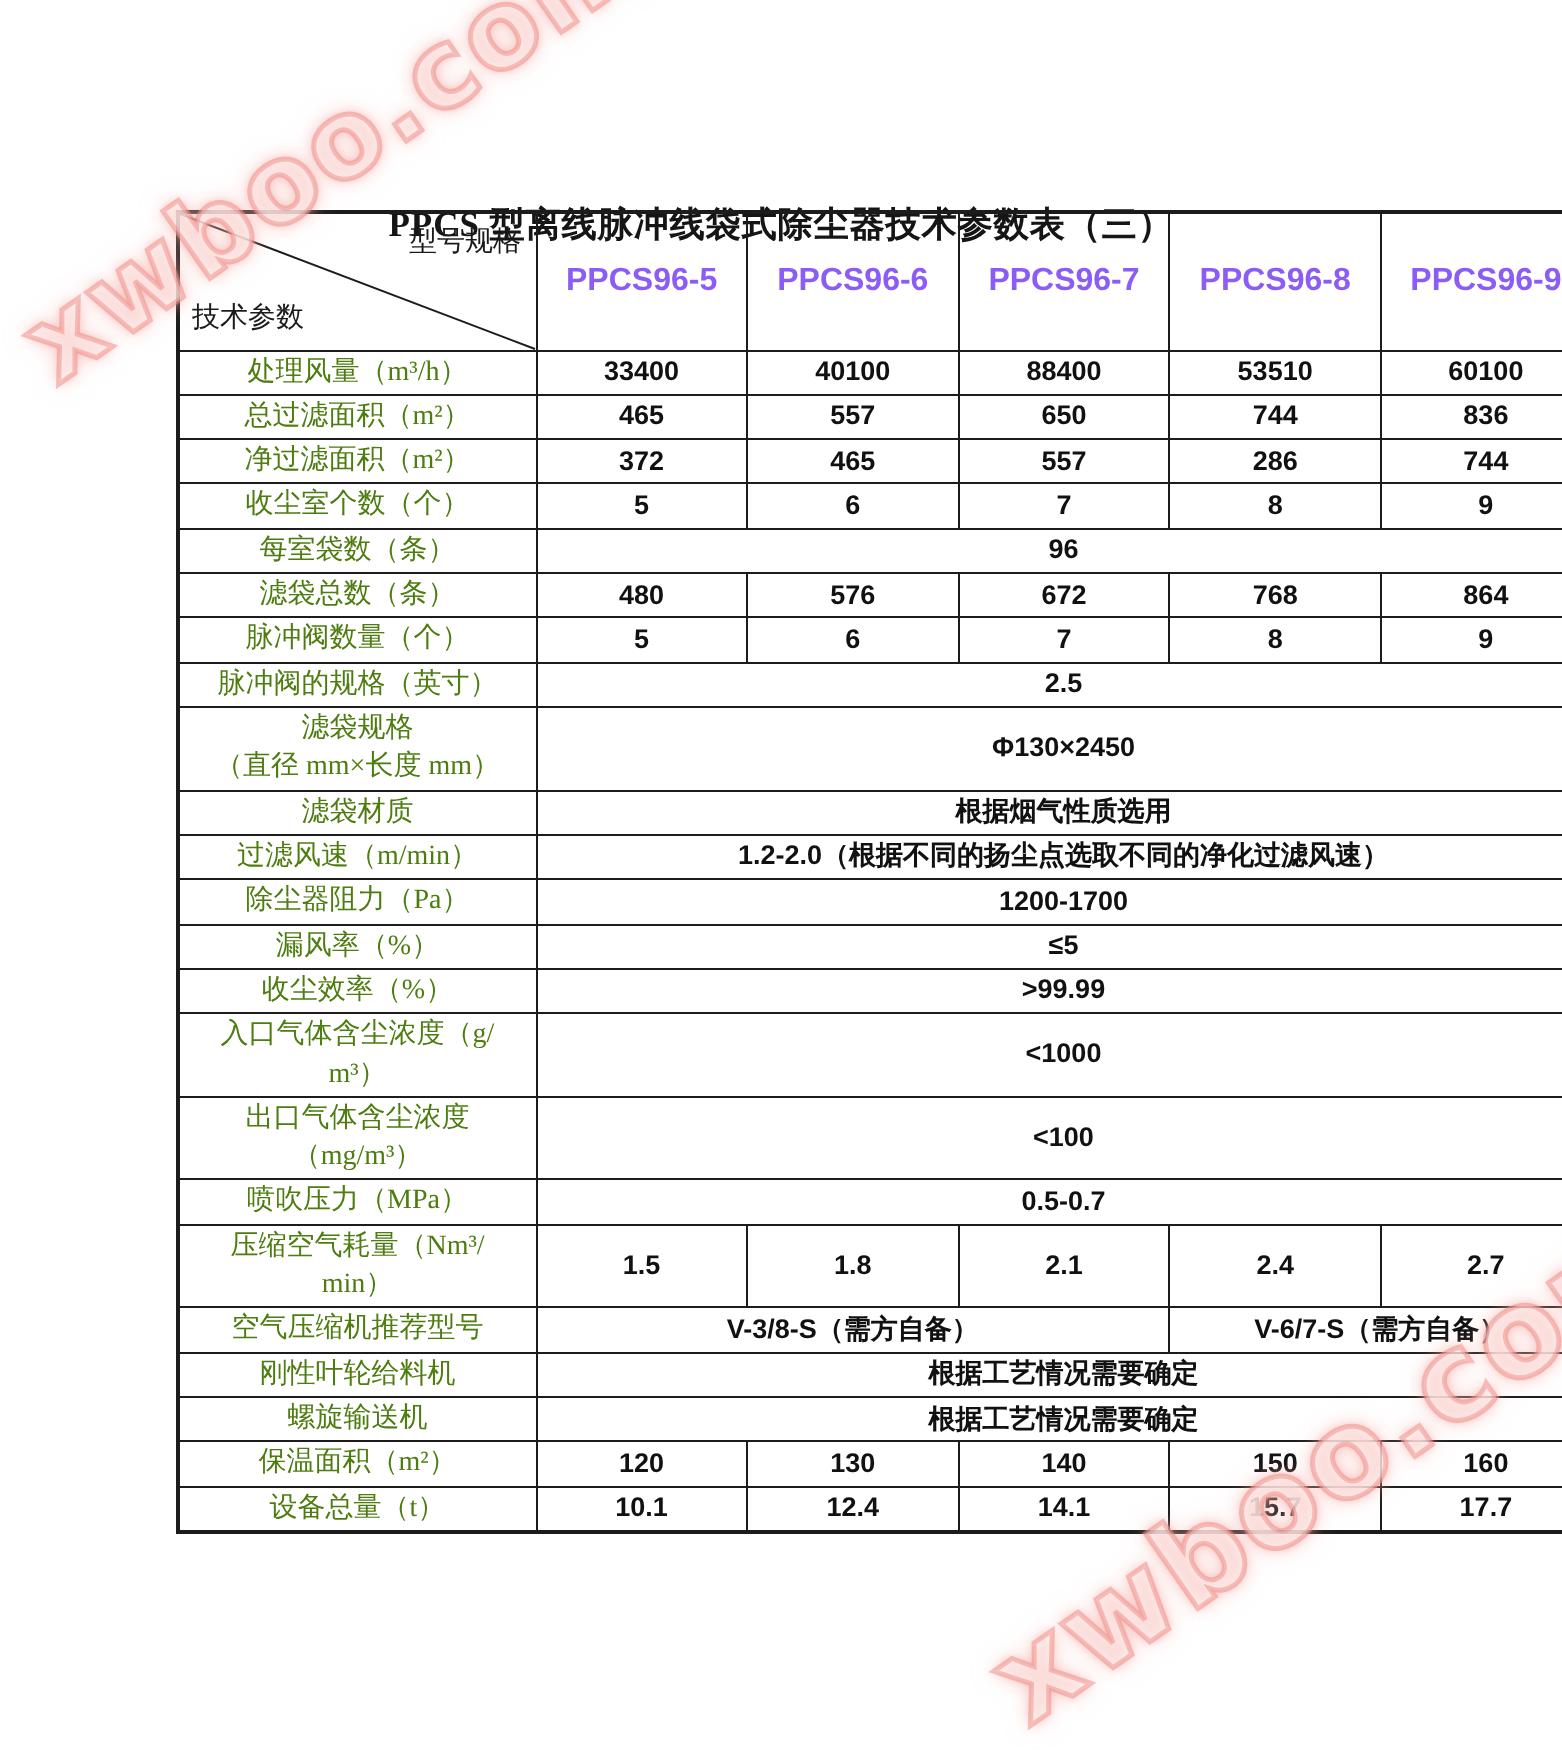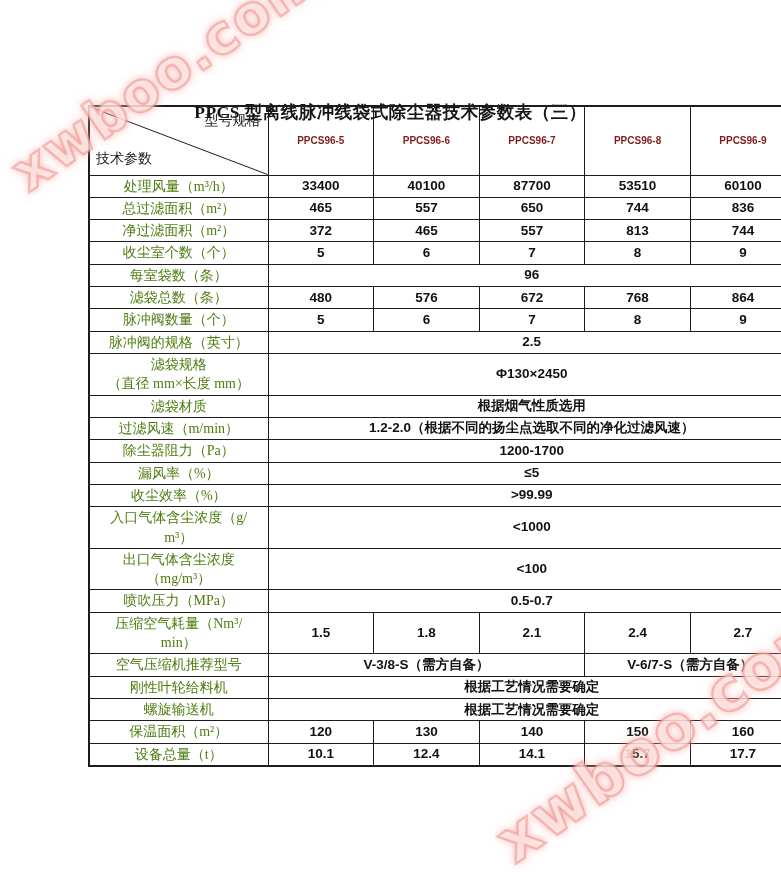--- a/index.html
+++ b/index.html
@@ -57,22 +57,22 @@
     position: absolute; top: 5px; right: 7px;
     font-size: 14px; font-family: "Liberation Serif", serif;
   }
   .corner-bottom {
     position: absolute; bottom: 7px; left: 6px;
     font-size: 14px; font-family: "Liberation Serif", serif;
   }
   th.model-cell {
     font-family: "Liberation Sans", sans-serif;
     font-weight: 600;
-    font-size: 10px;
-    color: #7f1d1d;
+    font-size: 16px;
+    color: #8b5cf6;
   }
   td.label {
     font-size: 14px;
     font-family: "Liberation Serif", serif;
     white-space: pre-line;
     line-height: 1.38;
     color: #4d7c0f;
   }
   td.value {
     font-family: "Liberation Sans", sans-serif;
@@ -132,38 +132,38 @@
         <th class="model-cell">PPCS96-7</th>
         <th class="model-cell">PPCS96-8</th>
         <th class="model-cell">PPCS96-9</th>
       </tr>
     </thead>
     <tbody id="table-body">
         <tr>
           <td class="label">处理风量（m³/h）</td>
           <td class="value">33400</td>
           <td class="value">40100</td>
-          <td class="value">87700</td>
+          <td class="value">88400</td>
           <td class="value">53510</td>
           <td class="value">60100</td>
         </tr>
         <tr>
           <td class="label">总过滤面积（m²）</td>
           <td class="value">465</td>
           <td class="value">557</td>
           <td class="value">650</td>
           <td class="value">744</td>
           <td class="value">836</td>
         </tr>
         <tr>
           <td class="label">净过滤面积（m²）</td>
           <td class="value">372</td>
           <td class="value">465</td>
           <td class="value">557</td>
-          <td class="value">813</td>
+          <td class="value">286</td>
           <td class="value">744</td>
         </tr>
         <tr>
           <td class="label">收尘室个数（个）</td>
           <td class="value">5</td>
           <td class="value">6</td>
           <td class="value">7</td>
           <td class="value">8</td>
           <td class="value">9</td>
         </tr>

